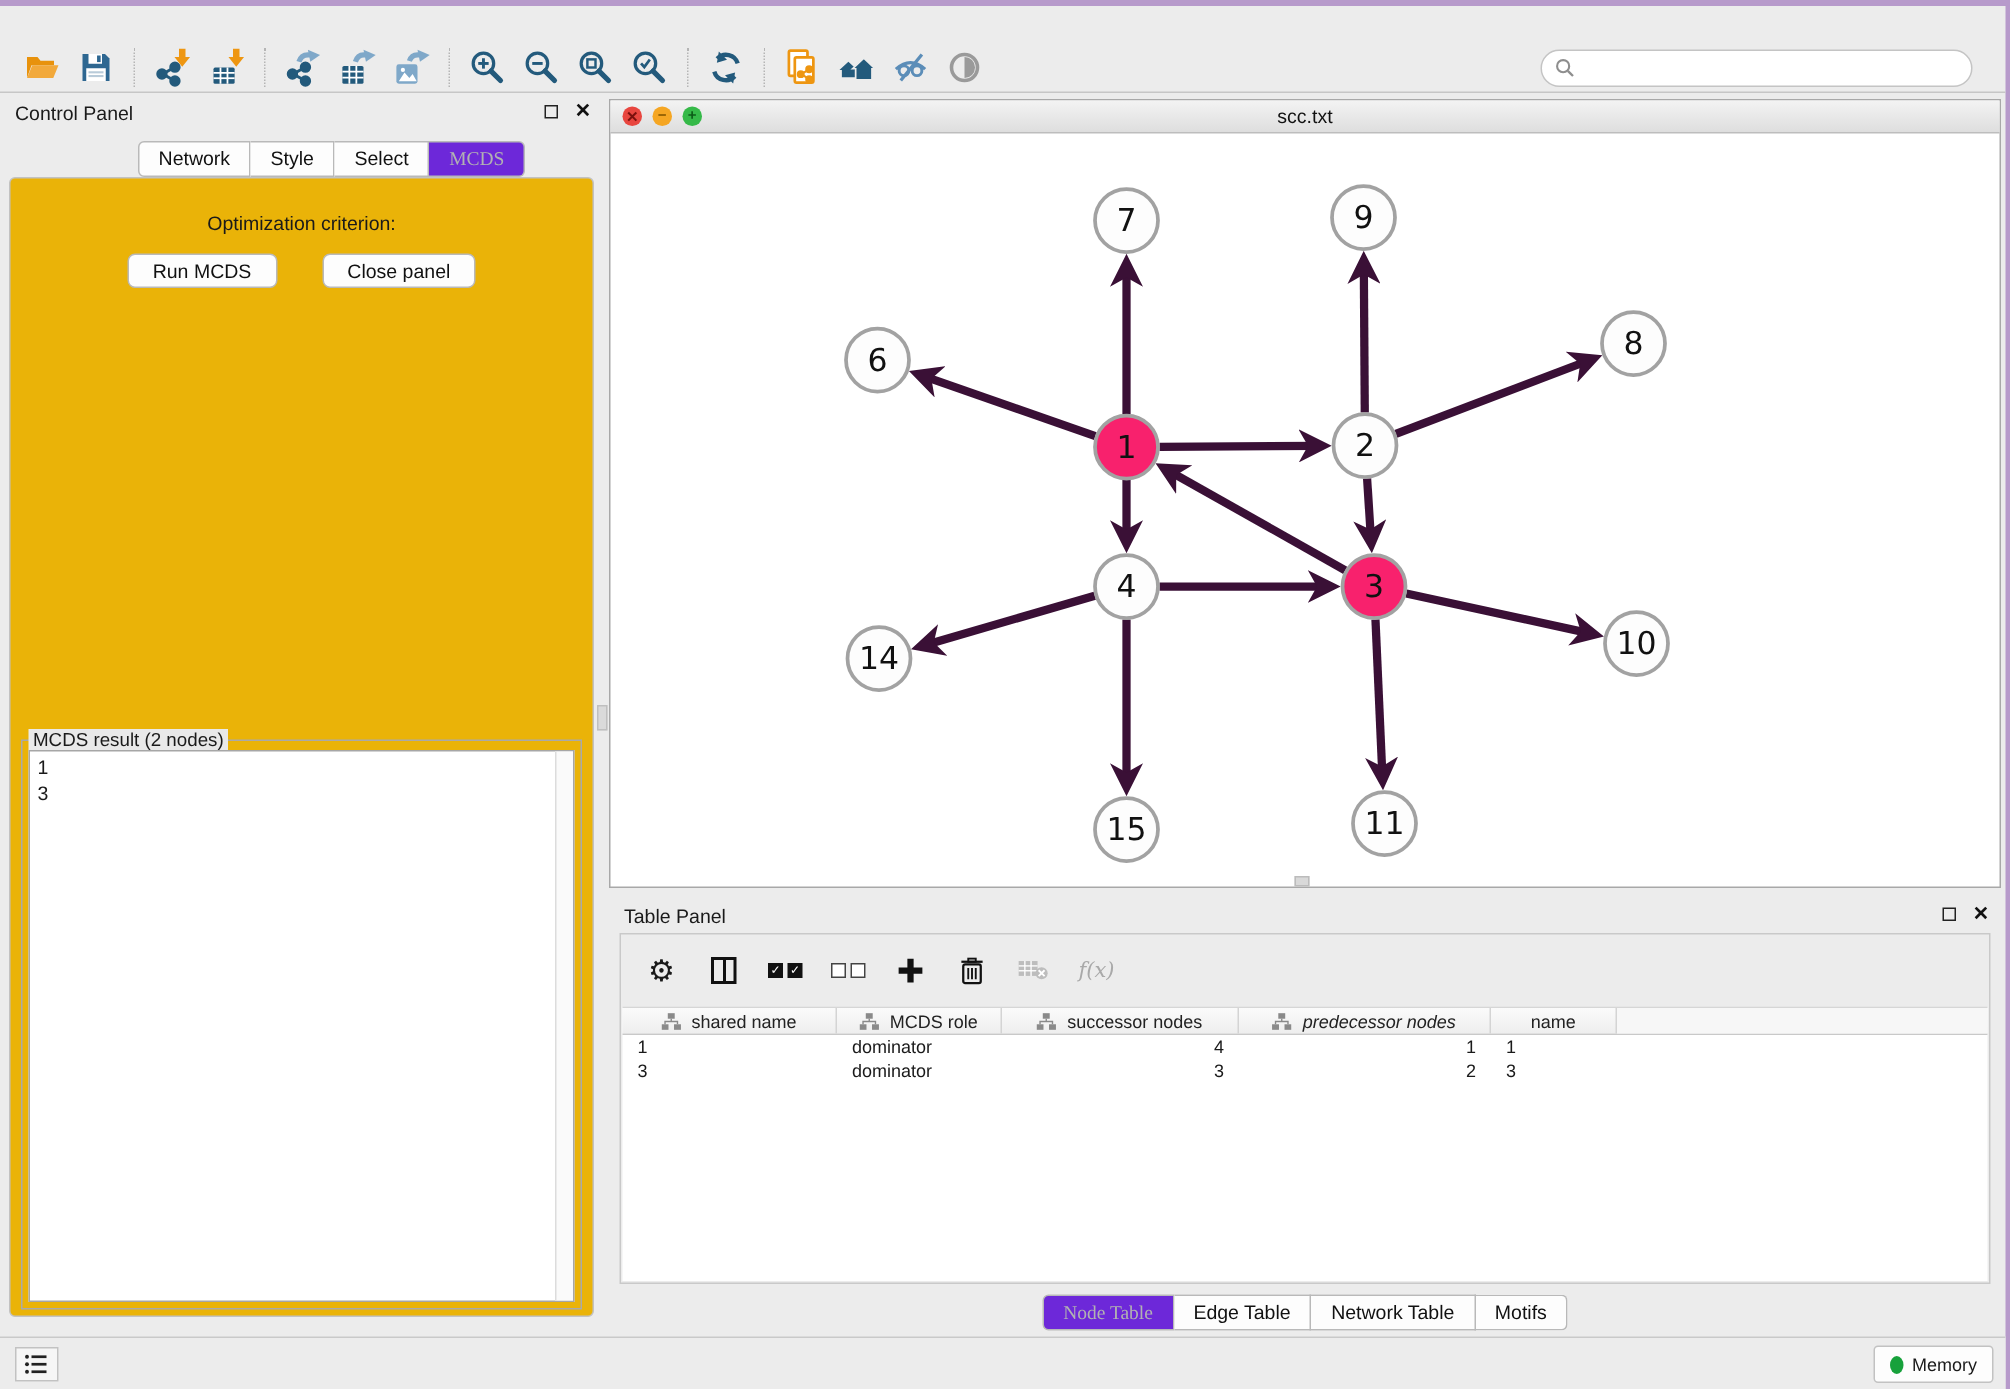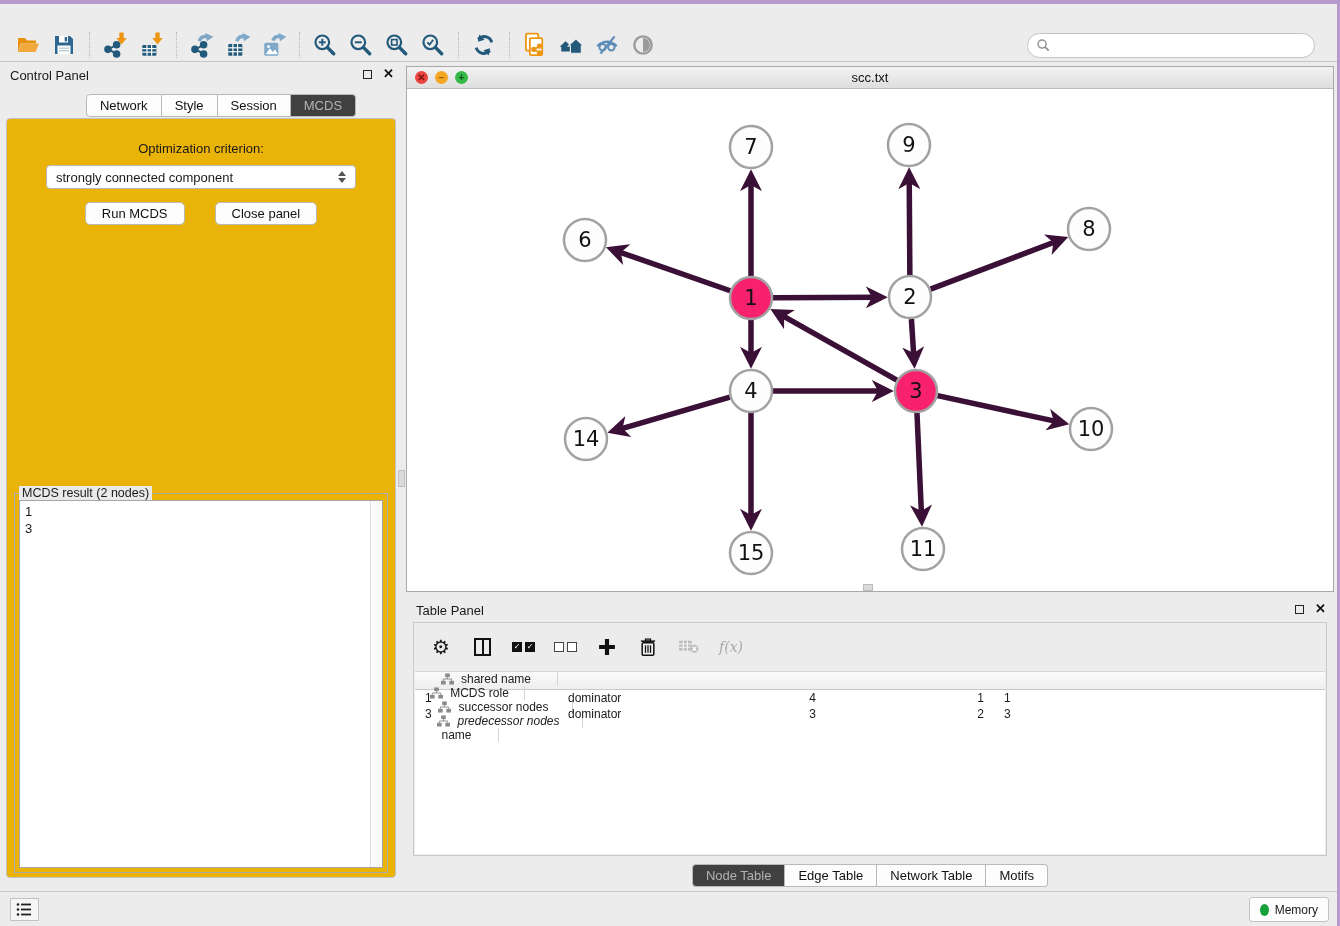--- a/index.html
+++ b/index.html
@@ -30,21 +30,21 @@
   .panel-header{position:absolute;left:0;top:0;right:0;height:26px;}
   .ph-title{position:absolute;left:10px;top:6px;font-size:13px;text-align:right;}
   .ph-icons{position:absolute;right:8px;top:6px;display:flex;gap:11px;align-items:center;}
   .float-ic{width:9px;height:9px;border:1.5px solid #222;}
   .close-ic{font-size:13px;font-weight:bold;color:#111;line-height:12px;}
 
   .tab{background:#FDFDFD;border:1px solid #B9B9B9;border-left:none;padding:3px 13px;
        font-size:13px;color:#111;white-space:nowrap;}
   .tab:first-child{border-left:1px solid #B9B9B9;border-radius:4px 0 0 4px;}
   .tab:last-child{border-radius:0 4px 4px 0;}
-  .tab.selected{background:#404040;color:#B2B2B2;}
+  .tab.selected{background:#6d28d9;color:#B2B2B2;font-family:Liberation Serif, serif;}
 
   
   .control-panel{position:absolute;left:0;top:62px;width:402px;height:822px;}
   .cp-tabs{position:absolute;left:0;top:32px;width:100%;display:flex;justify-content:center;padding-left:40px;}
   .cp-body{position:absolute;left:6px;top:56px;right:6px;bottom:6px;background:#eab308;
            border:1px solid #C2C2C2;border-radius:4px;}
   .opt-label{margin-top:22px;text-align:center;font-size:13px;}
   .dropdown{margin:9px auto 0;width:310px;height:24px;background:#fff;border:1px solid #B9B9B9;
             border-radius:4px;display:flex;align-items:center;padding:0 9px;font-size:13px;}
   .dd-arrows{margin-left:auto;display:flex;flex-direction:column;gap:2px;align-items:center;}
@@ -84,21 +84,21 @@
   .tp-icon{display:flex;align-items:center;justify-content:center;min-width:22px;height:24px;}
   .gear-glyph{font-size:20px;color:#1a1a1a;font-family:"DejaVu Sans",sans-serif;line-height:22px;}
   .cols-ic{width:17px;height:18px;border:2px solid #111;position:relative;}
   .cols-ic:before{content:"";position:absolute;left:50%;top:0;bottom:0;width:2px;background:#111;}
   .chk-pair{display:flex;gap:3px;}
   .chk{width:10px;height:10px;background:#111;color:#fff;font-size:8px;line-height:10px;text-align:center;}
   .unchk{width:10px;height:10px;background:#fff;border:1.6px solid #444;}
   .fx-glyph{font-family:"DejaVu Serif",serif;font-style:italic;font-size:14px;color:#A9A9A9;}
   .tp-table{position:absolute;left:1px;right:1px;top:48px;bottom:1px;background:#fff;}
   .tp-thead{display:flex;height:19px;background:linear-gradient(#FBFBFB,#EEEEEE);
-            border-top:1px solid #D6D6D6;border-bottom:1px solid #C9C9C9;flex-direction:column;}
+            border-top:1px solid #D6D6D6;border-bottom:1px solid #C9C9C9;}
   .th{border-right:1px solid #D4D4D4;font-size:12px;color:#222;display:flex;align-items:center;
       justify-content:center;gap:7px;padding:0 4px;}
   .th-fill{flex:1;background:#F7F7F7;}
   .tr{display:flex;height:16px;align-items:center;}
   .td{font-size:12px;padding:0 10px;overflow:hidden;white-space:nowrap;}
   .td.right{text-align:right;}
   .tp-tabs{position:absolute;left:0;right:0;bottom:4px;display:flex;justify-content:center;}
 
   
   .status-bar{position:absolute;left:0;top:891px;width:1337px;height:35px;border-top:1px solid #C9C9C9;background:#ECECEC;}
@@ -288,32 +288,25 @@
     <div class="panel-header">
       <span class="ph-title">Control Panel</span>
       <span class="ph-icons">
         <span class="float-ic"></span>
         <span class="close-ic">✕</span>
       </span>
     </div>
     <div class="cp-tabs" id="cp-tabs">
         <span class="tab">Network</span>
         <span class="tab">Style</span>
-        <span class="tab">Session</span>
+        <span class="tab">Select</span>
         <span class="tab selected">MCDS</span>
       </div>
     <div class="cp-body">
       <div class="opt-label">Optimization criterion:</div>
-      <div class="dropdown">
-        <span>strongly connected component</span>
-        <span class="dd-arrows">
-            <i class="dd-up"></i>
-            <i class="dd-down"></i>
-          </span>
-      </div>
       <div class="btn-row">
         <button class="btn">Run MCDS</button>
         <button class="btn">Close panel</button>
       </div>
       <div class="result-group">
         <span class="result-legend">MCDS result (2 nodes)</span>
         <div class="result-area">
           <div class="result-text">1
 3</div>
           <div class="result-scroll"></div>

